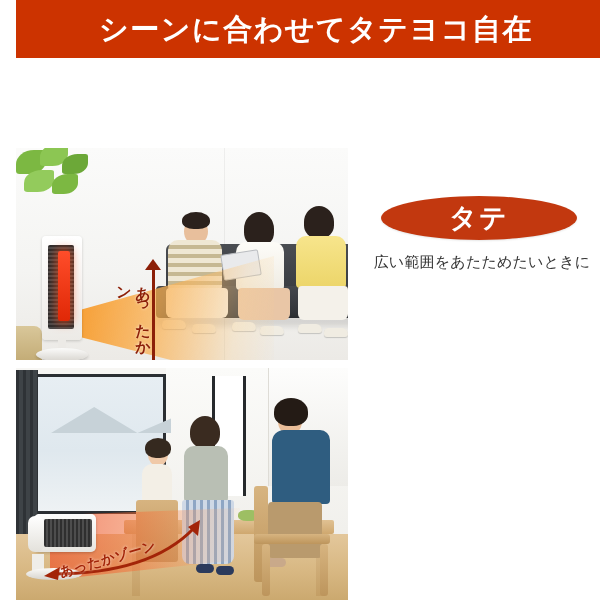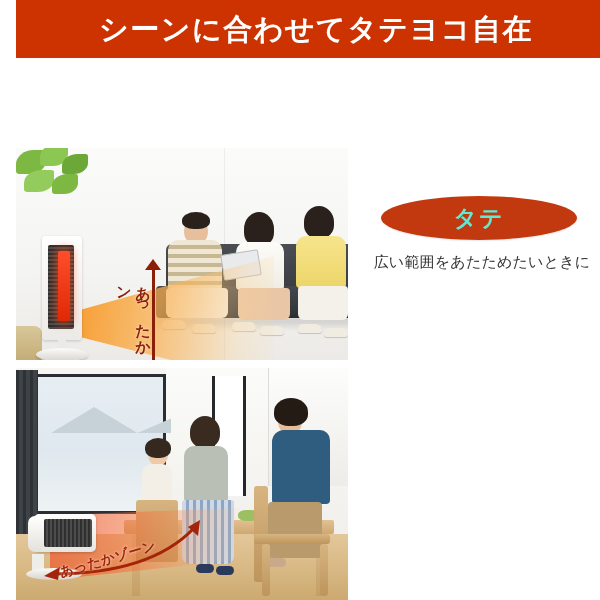--- a/index.html
+++ b/index.html
@@ -220,21 +220,21 @@
   #side-vertical   { top: 148px; height: 212px; }
   #side-horizontal { top: 368px; height: 232px; }
 
   .badge {
     position: absolute; left: 33px; top: 48px; width: 196px; height: 44px;
     background: #c2380f; border-radius: 50%;
     display: flex; align-items: center; justify-content: center;
     box-shadow: 0 1px 2px rgba(0,0,0,.10);
   }
   .badge-text {
-    color: #5eead4; font-weight: bold; font-size: 23px; letter-spacing: 2px;
+    color: #ffffff; font-weight: bold; font-size: 27px; letter-spacing: 2px;
   }
   .caption {
     position: absolute; left: 0; top: 102px; width: 268px;
     text-align: center; color: #333333;
     font-size: 15px; line-height: 1.55; letter-spacing: .2px;
   }
   .caption-line { white-space: nowrap; }
 </style>
 </head>
 <body>

